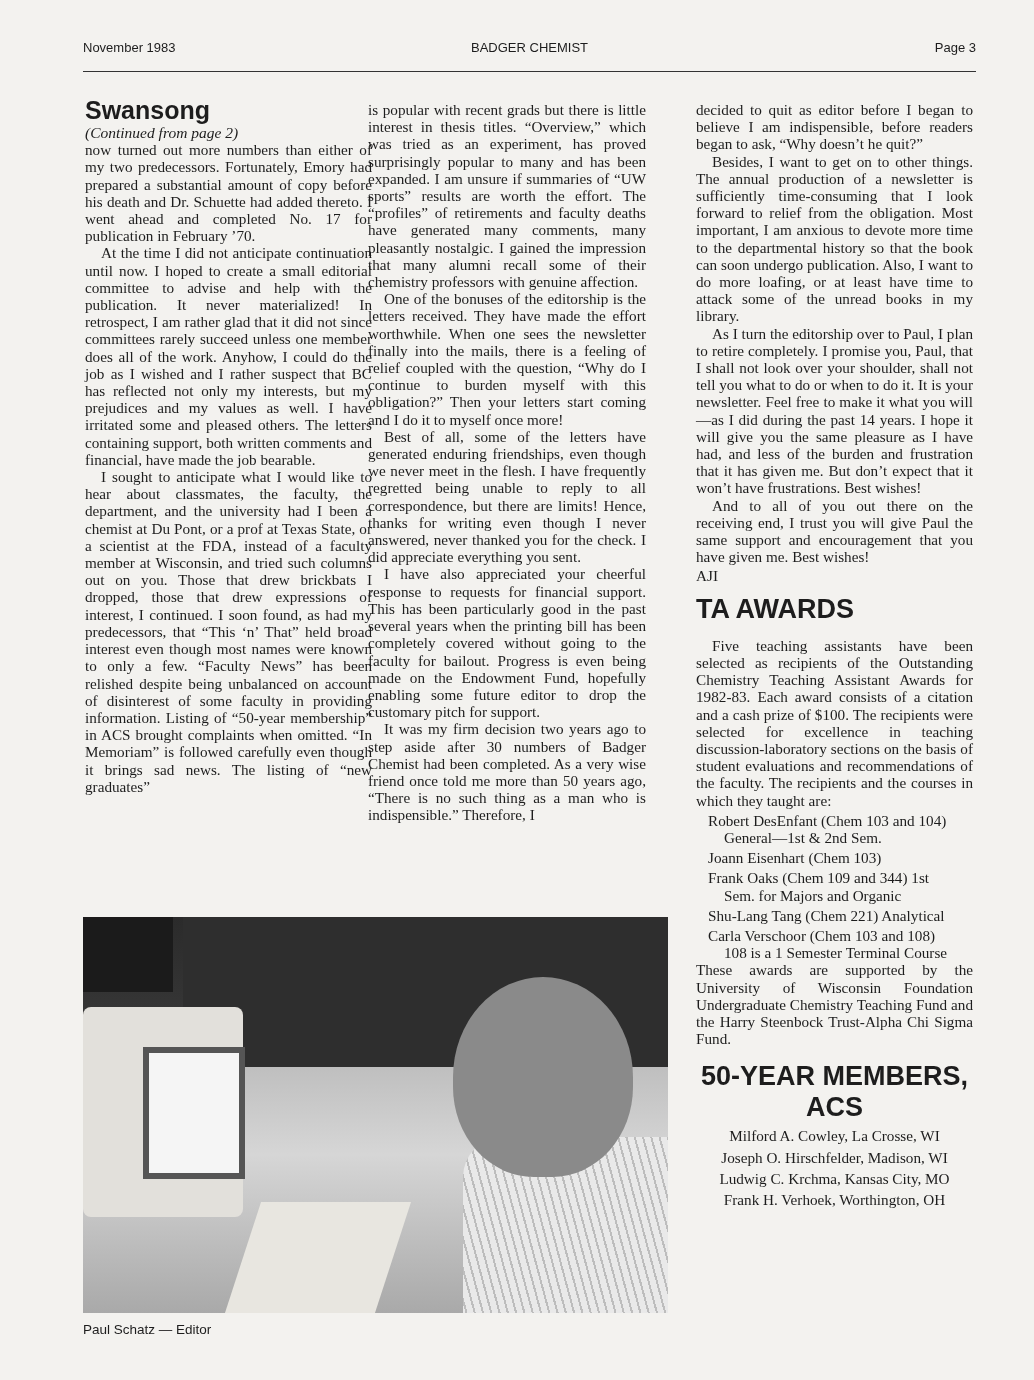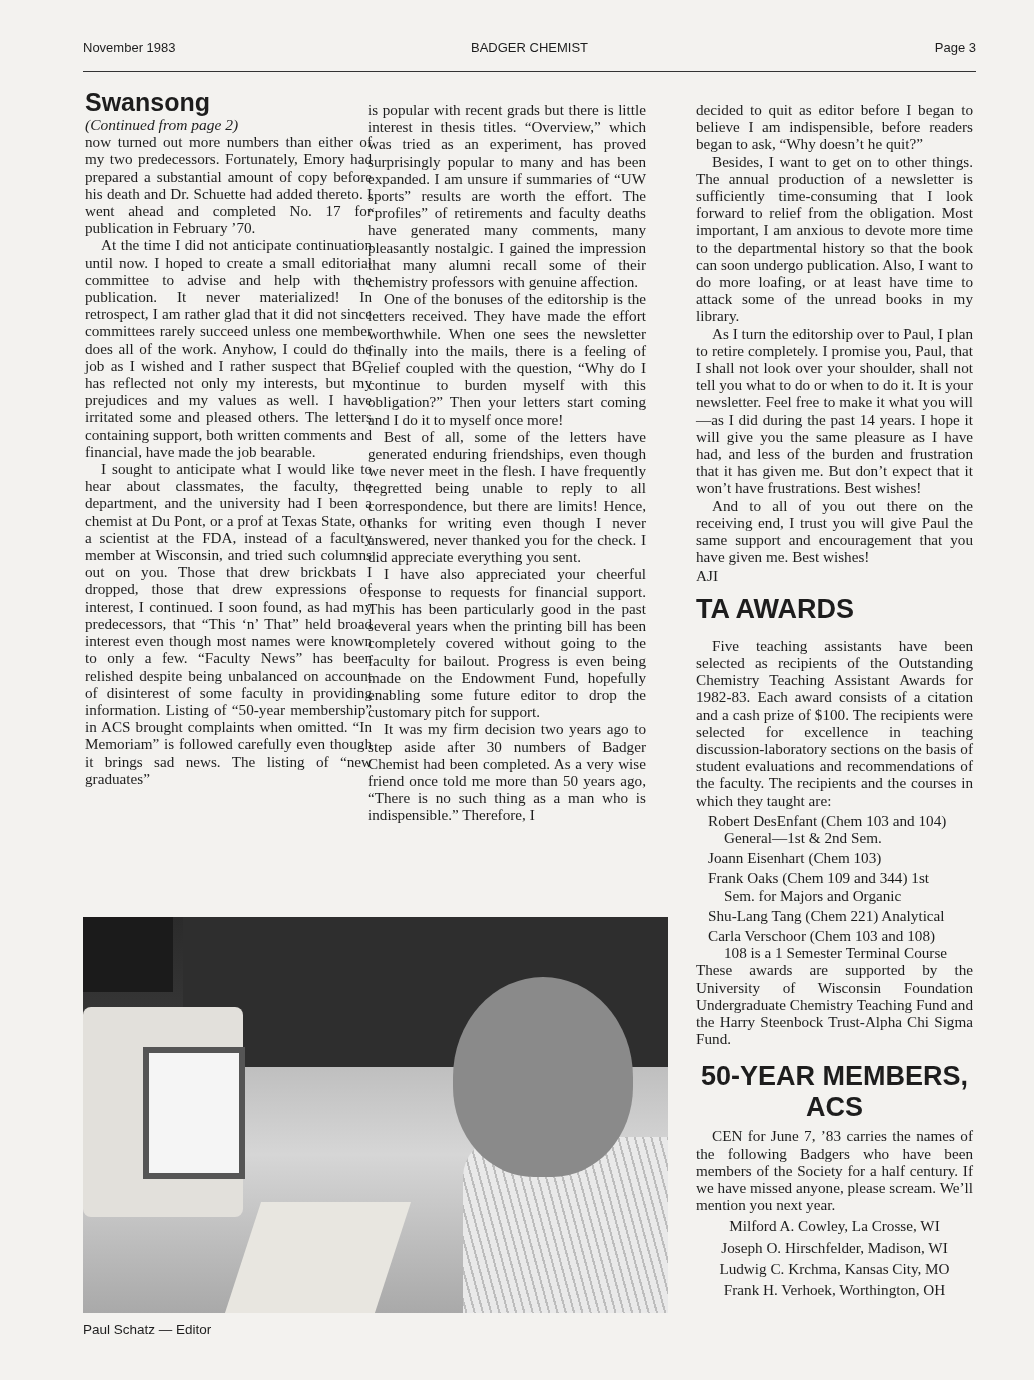--- a/index.html
+++ b/index.html
@@ -14,21 +14,21 @@
     font-family: "Liberation Sans", sans-serif; font-size: 13px;
   }
   .header .left { position: absolute; left: 0; top: 0; }
   .header .center { position: absolute; left: 0; right: 0; top: 0; text-align: center; }
   .header .right { position: absolute; right: 0; top: 0; }
   .rule { position: absolute; left: 83px; top: 71px; width: 893px; height: 1px; background: #333; }
 
   .col { position: absolute; font-size: 15.2px; line-height: 17.2px; text-align: justify; }
   .col p { margin: 0; text-indent: 0; }
   .col p.ind { text-indent: 16px; }
-  .c1 { left: 85px; top: 88px; width: 287px; }
+  .c1 { left: 85px; top: 96px; width: 287px; }
   .c2 { left: 368px; top: 101px; width: 278px; }
   .c3 { left: 696px; top: 101px; width: 277px; }
 
   .title-sans { font-family: "Liberation Sans", sans-serif; font-weight: bold; }
   .swansong { font-size: 25px; line-height: 28px; margin: 0; text-align: left; }
   .continued { font-style: italic; font-size: 15.5px; margin: 2px 0 16px 0; text-align: left; }
 
   .sign { text-align: left; padding-right: 32px; margin-top: 2px !important; }
   .h-awards { font-size: 27px; line-height: 32px; text-align: left; margin: 8px 0 12px 0 !important; }
   .h-members { font-size: 27px; line-height: 31px; text-align: center; margin: 14px 0 4px 0 !important; }
@@ -92,21 +92,20 @@
   <div>
     <p class="recipient"><span>Robert DesEnfant (Chem 103 and 104)</span><span class="sub">General—1st &amp; 2nd Sem.</span></p>
     <p class="recipient"><span>Joann Eisenhart (Chem 103)</span></p>
     <p class="recipient"><span>Frank Oaks (Chem 109 and 344) 1st</span><span class="sub">Sem. for Majors and Organic</span></p>
     <p class="recipient"><span>Shu-Lang Tang (Chem 221) Analytical</span></p>
     <p class="recipient"><span>Carla Verschoor (Chem 103 and 108)</span><span class="sub">108 is a 1 Semester Terminal Course</span></p>
   </div>
   <p>These awards are supported by the University of Wisconsin Foundation Undergraduate Chemistry Teaching Fund and the Harry Steenbock Trust-Alpha Chi Sigma Fund.</p>
 
   <h2 class="title-sans h-members">50-YEAR MEMBERS, ACS</h2>
-  <p class="ind">CEN for June 7, ’83 carries the names of the following Badgers who have been members of the Society for a half century. If we have missed anyone, please scream. We’ll mention you next year.</p>
   <p class="member">Milford A. Cowley, La Crosse, WI</p>
   <p class="member">Joseph O. Hirschfelder, Madison, WI</p>
   <p class="member">Ludwig C. Krchma, Kansas City, MO</p>
   <p class="member">Frank H. Verhoek, Worthington, OH</p>
 </div>
 
 <div class="photo" aria-label="Photo of man seated at a personal computer keyboard">
   <div class="board"></div>
   <div class="panel"></div>
   <div class="monitor"></div>

